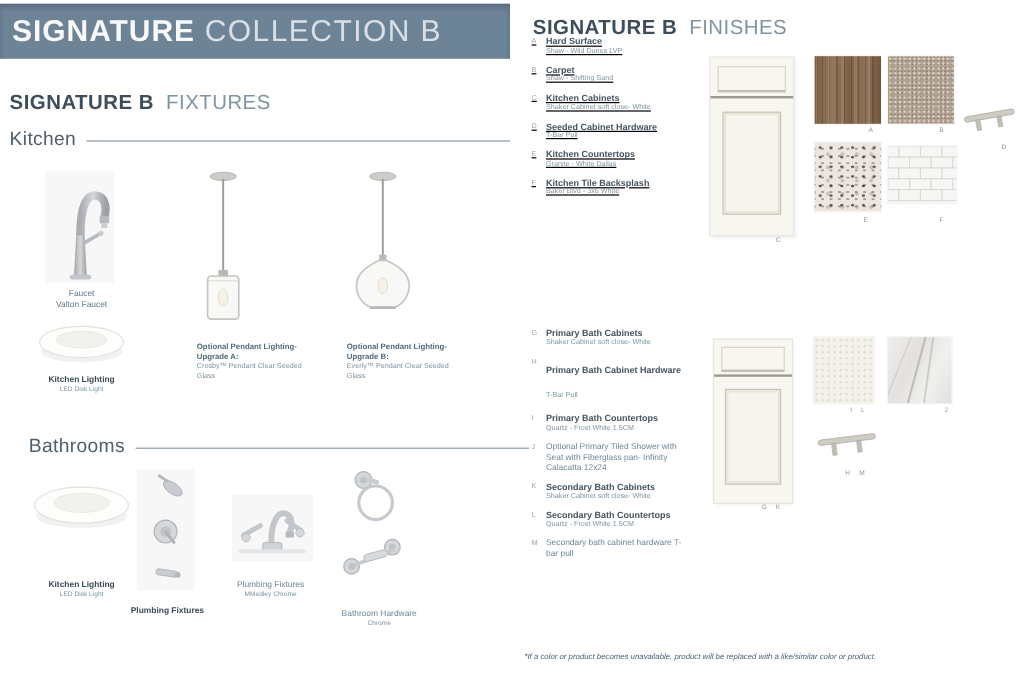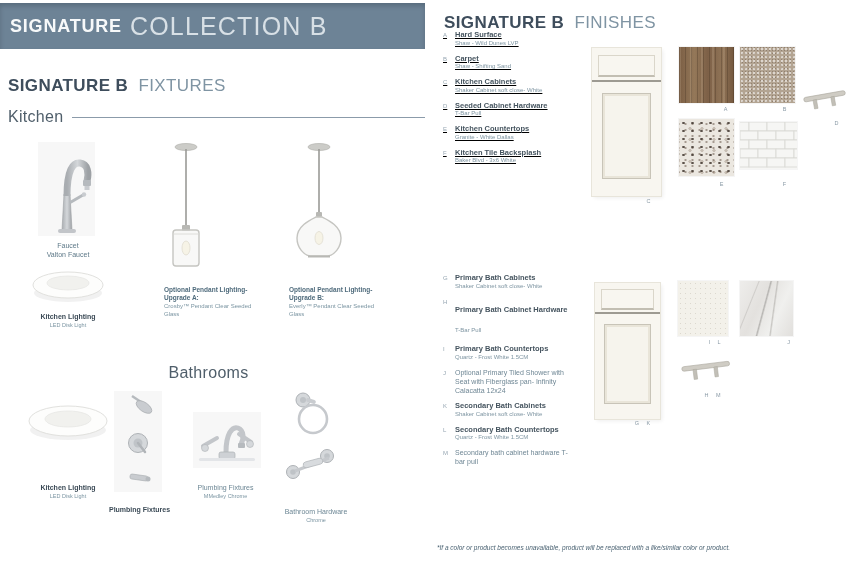--- a/index.html
+++ b/index.html
@@ -4,21 +4,21 @@
 <style>
   html,body{margin:0;padding:0;background:#fff;}
   #page{position:relative;width:853px;height:569px;background:#ffffff;overflow:hidden;
         font-family:"Liberation Sans",sans-serif;-webkit-font-smoothing:antialiased;}
   .abs{position:absolute;}
 
   
   .banner{left:0;top:3px;width:425px;height:46px;background:#6d8396;
           display:flex;align-items:center;padding-left:10px;box-sizing:border-box;
           box-shadow:inset 0 3px 4px rgba(30,42,54,.25);}
-  .banner .b1{font-size:18px;font-weight:700;color:#f7f9fa;letter-spacing:.8px;}
+  .banner .b1{font-size:25px;font-weight:700;color:#f7f9fa;letter-spacing:.8px;}
   .banner .b2{font-size:25px;font-weight:300;color:#d8e0e6;letter-spacing:1.2px;margin-left:8px;}
 
   
   .panel-title{font-size:17px;letter-spacing:.4px;white-space:nowrap;}
   .panel-title .t1{font-weight:700;color:#3e4d5c;}
   .panel-title .t2{font-weight:400;color:#7f94a3;margin-left:5px;}
 
   
   .sec-head{display:flex;align-items:center;width:417px;}
   .sec-head .lbl{font-size:16px;color:#4f5e6a;letter-spacing:.3px;white-space:nowrap;}
@@ -163,21 +163,21 @@
       <path d="M28,77 C22,80 9,86 9,98 C9,108 16,115 22,116 L40,116 C46,115 53,108 53,98 C53,86 40,80 34,77 Z" fill="rgba(243,243,241,.6)" stroke="#c5c5c1" stroke-width="1.4"></path>
       <line x1="20" y1="116.5" x2="42" y2="116.5" stroke="#b8b8b4" stroke-width="2"></line>
       <ellipse cx="31" cy="98" rx="4" ry="6.5" fill="#f6f3e6" stroke="#ddd9cc" stroke-width=".7"></ellipse>
     </svg>
   </div>
   <div class="abs plabel" style="left:289px;top:286px;">
     <div class="l1">Optional Pendant Lighting- Upgrade B:</div>
     <div class="l2">Everly™ Pendant Clear Seeded Glass</div>
   </div>
 
-  <div class="abs sec-head" style="left:0;top:364px;flex-direction:column;">
+  <div class="abs sec-head" style="left:24px;top:364px;">
     <span class="lbl">Bathrooms</span>
     <span class="rule"></span>
   </div>
 
   <div class="abs" style="left:26px;top:396px;width:84px;height:52px;">
     <svg width="84" height="52" viewBox="0 0 84 52">
       <ellipse cx="42" cy="34" rx="38" ry="10" fill="rgba(120,120,120,.10)"></ellipse>
       <ellipse cx="42" cy="25" rx="39" ry="15" fill="#fdfdfc" stroke="#e1e1de" stroke-width="1"></ellipse>
       <ellipse cx="42" cy="23" rx="23" ry="8" fill="#f1f1ee" stroke="#e7e7e4" stroke-width=".8"></ellipse>
     </svg>

